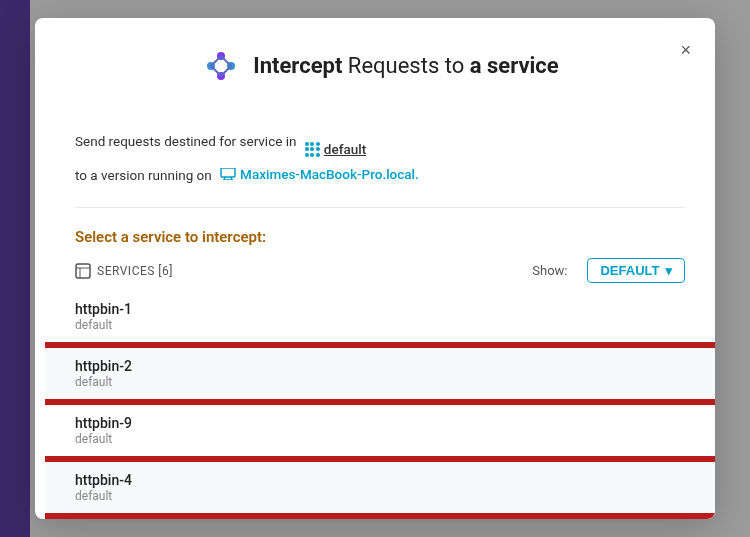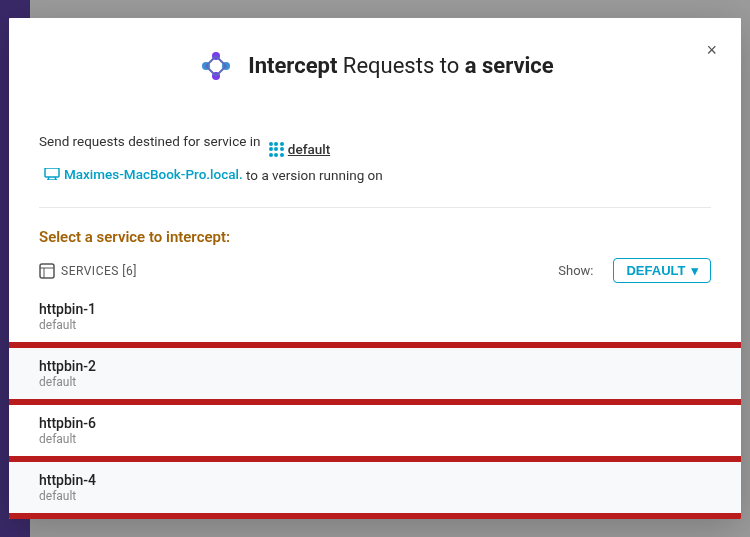--- a/index.html
+++ b/index.html
@@ -31,26 +31,27 @@
       position: absolute;
       left: 30px;
       top: 0;
       right: 0;
       bottom: 0;
       background: #f0f0f0;
     }
     .modal {
       position: relative;
       background: #fff;
-      border-radius: 1px;
-      width: 732px;
+      border-radius: 8px;
+      width: 680px;
       max-height: 510px;
       box-shadow: 0 8px 40px rgba(0,0,0,0.22);
       overflow: hidden;
       z-index: 10;
+      padding-left: 10px;
     }
     .modal-header {
       display: flex;
       align-items: center;
       justify-content: center;
       padding: 28px 40px 20px;
       position: relative;
     }
     .modal-title {
       display: flex;
@@ -263,30 +264,30 @@
                 <span></span>
                 <span></span>
               <span></span>
                 <span></span>
                 <span></span>
             </span>
             <a href="#" class="link-default">default</a>
           </span>
         </div>
         <div style="margin-top:2px;">
+          <span>to a version running on</span>
           <span style="display:inline-flex;align-items:center;gap:4px;margin-left:5px;">
             <svg width="16" height="12" viewBox="0 0 16 12">
               <rect x="1" y="0" width="14" height="9" rx="1" stroke="#00a0c8" stroke-width="1.5" fill="none"></rect>
               <line x1="5" y1="9" x2="4" y2="12" stroke="#00a0c8" stroke-width="1.5"></line>
               <line x1="11" y1="9" x2="12" y2="12" stroke="#00a0c8" stroke-width="1.5"></line>
               <line x1="3" y1="12" x2="13" y2="12" stroke="#00a0c8" stroke-width="1.5"></line>
             </svg>
             <a href="#" class="link-apps">Maximes-MacBook-Pro.local.</a>
           </span>
-          <span>to a version running on</span>
         </div>
       </div>
     </div>
 
     <div class="section-title">Select a service to intercept:</div>
 
     <div class="services-header">
       <div class="services-label">
         <svg width="16" height="16" viewBox="0 0 16 16">
           <rect x="1" y="1" width="14" height="14" rx="2" stroke="#555" stroke-width="1.5" fill="none"></rect>
@@ -307,21 +308,21 @@
     <div class="service-list">
       <div class="service-item">
         <div class="service-name">httpbin-1</div>
         <div class="service-ns">default</div>
       </div>
       <div class="service-item">
         <div class="service-name">httpbin-2</div>
         <div class="service-ns">default</div>
       </div>
       <div class="service-item">
-        <div class="service-name">httpbin-6</div>
+        <div class="service-name">httpbin-9</div>
         <div class="service-ns">default</div>
       </div>
       <div class="service-item">
         <div class="service-name">httpbin-4</div>
         <div class="service-ns">default</div>
       </div>
     </div>
   </div>
 </div>
 

